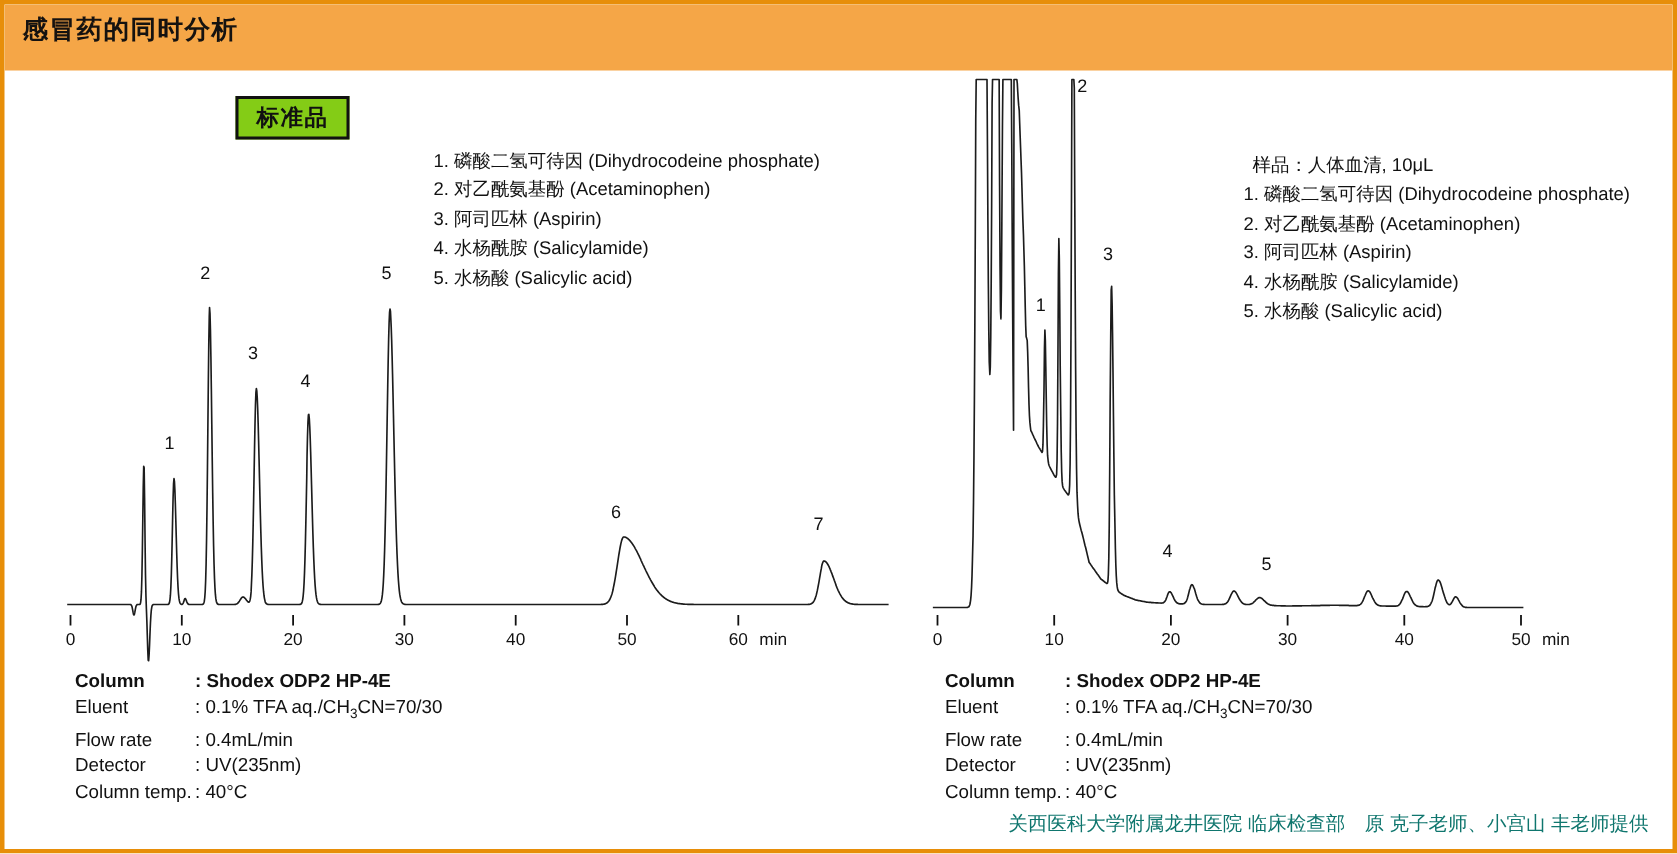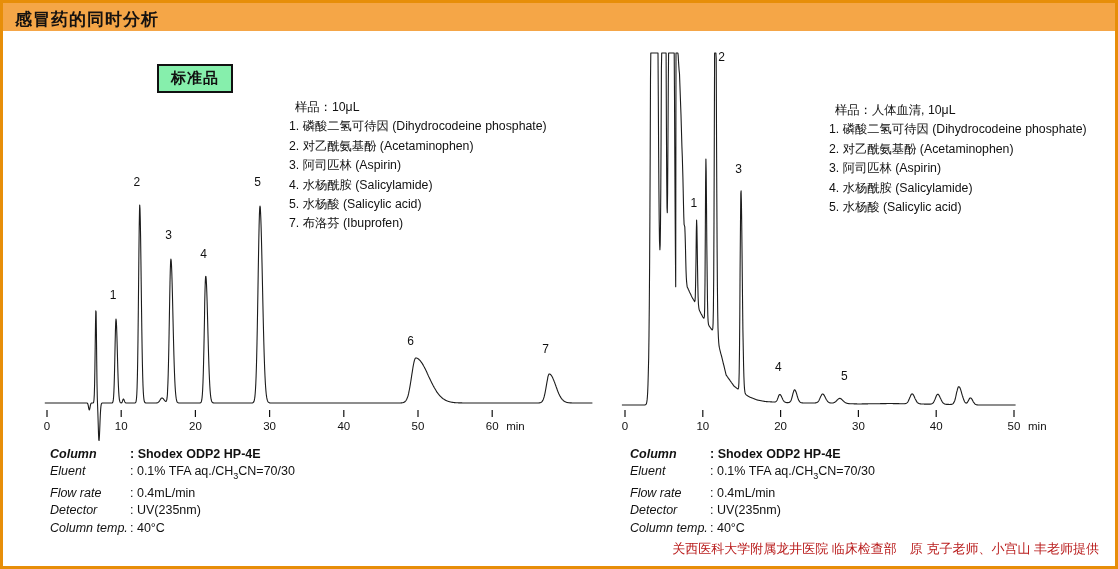--- a/index.html
+++ b/index.html
@@ -1,30 +1,30 @@
 <!DOCTYPE html>
 <html><head>
 <meta charset="utf-8">
 <style>
   html,body{margin:0;padding:0;background:#fff;}
   #page{position:relative;width:1118px;height:569px;box-sizing:border-box;
         border:3px solid #e78e09;background:#fff;overflow:hidden;
         font-family:"Liberation Sans","DejaVu Sans",sans-serif;color:#111;}
-  #header{position:absolute;left:0;top:0;width:100%;height:28px;background:#f5a647;}
+  #header{position:absolute;left:0;top:0;width:100%;height:44px;background:#f5a647;}
   #header .title{position:absolute;left:12px;top:5px;font-size:17px;font-weight:bold;color:#151210;letter-spacing:1px;}
-  .frame-box{position:absolute;border:2px solid #111;background:#86efac;font-weight:bold;
+  .frame-box{position:absolute;border:2px solid #111;background:#84cc16;font-weight:bold;
              font-size:15px;padding:3px 12px;letter-spacing:1px;white-space:nowrap;}
   .sample-list{position:absolute;font-size:12.3px;line-height:19.4px;white-space:nowrap;}
   .sample-list .hdr{padding-left:6px;}
   .cond{position:absolute;font-size:12.5px;line-height:17.3px;white-space:nowrap;}
   .cond-row{display:flex;}
   .cond-row.bold{font-weight:bold;}
-  .cond-label{display:inline-block;min-width:80px;font-style:italic;}
+  .cond-label{display:inline-block;min-width:80px;}
   .cond sub{font-size:9px;}
-  #credit{position:absolute;right:16px;top:537px;font-size:13px;white-space:nowrap;color:#b91c1c;}
+  #credit{position:absolute;right:16px;top:537px;font-size:13px;white-space:nowrap;color:#0f766e;}
   svg{position:absolute;left:0;top:0;}
   svg text{fill:#111;}
 </style>
 </head>
 <body>
 
 <div id="page">
 
   <div id="header">
     <div class="title">感冒药的同时分析</div>
@@ -72,28 +72,26 @@
       <text x="718.5" y="58" text-anchor="middle" font-size="12">2</text>
       <text x="735.6" y="170" text-anchor="middle" font-size="12">3</text>
       <text x="775.3" y="368" text-anchor="middle" font-size="12">4</text>
       <text x="841.4" y="377" text-anchor="middle" font-size="12">5</text>
     </svg>
 
   <div class="frame-box" style="left:154px;top:61px;">标准品</div>
 
 
   <div class="sample-list" style="left:286px;top:95px;">
-    <div class="hdr">样品：10μL</div>
     <div>
         <div>1. 磷酸二氢可待因 (Dihydrocodeine phosphate)</div>
         <div>2. 对乙酰氨基酚 (Acetaminophen)</div>
         <div>3. 阿司匹林 (Aspirin)</div>
         <div>4. 水杨酰胺 (Salicylamide)</div>
         <div>5. 水杨酸 (Salicylic acid)</div>
-        <div>7. 布洛芬 (Ibuprofen)</div>
       </div>
   </div>
 
   <div class="sample-list" style="left:798px;top:98px;margin-left:28px;">
     <div class="hdr">样品：人体血清, 10μL</div>
     <div>
         <div>1. 磷酸二氢可待因 (Dihydrocodeine phosphate)</div>
         <div>2. 对乙酰氨基酚 (Acetaminophen)</div>
         <div>3. 阿司匹林 (Aspirin)</div>
         <div>4. 水杨酰胺 (Salicylamide)</div>

